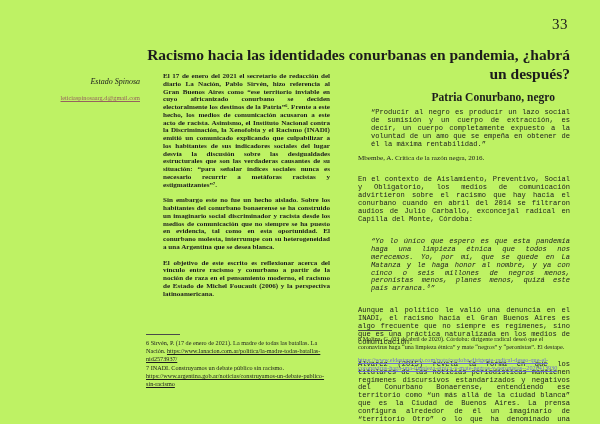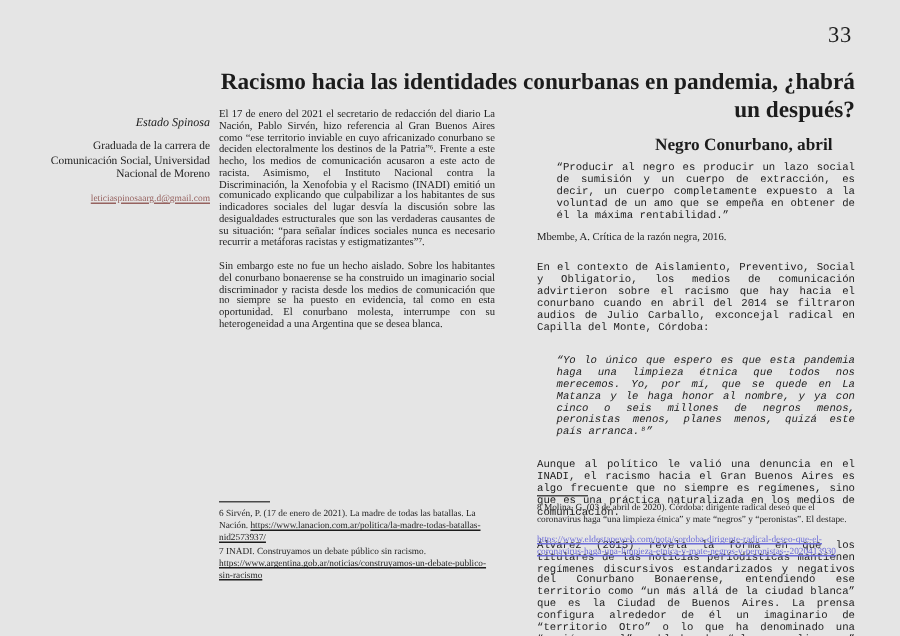--- a/index.html
+++ b/index.html
@@ -3,21 +3,21 @@
 <meta charset="utf-8">
 <style>
   html, body { margin: 0; padding: 0; }
   body {
     width: 600px; height: 424px;
     background: #fcfcfb;
     font-family: "Liberation Serif", serif;
     color: #1c1c1c;
     overflow: hidden;
   }
-  .page { position: relative; width: 600px; height: 424px; background: #e5e5e5; }
+  .page { position: relative; width: 600px; height: 424px; background: #bef264; }
 
   .pagenum {
     position: absolute; top: 16px; right: 32px;
     font-size: 15px; letter-spacing: .5px;
   }
   .title {
     position: absolute; top: 45px; right: 30px; width: 430px;
     margin: 0; text-align: right;
     font-size: 15.5px; font-weight: 700; line-height: 19px;
   }
@@ -36,21 +36,21 @@
     display: block; margin-top: 8px;
     font-size: 6.3px; color: #96625f;
     text-decoration: underline; cursor: pointer;
     overflow-wrap: anywhere;
   }
 
   .col-main {
     position: absolute; left: 146px; top: 73px; width: 184px;
     font-size: 7.1px; line-height: 7.75px; text-align: justify;
   }
-  .col-main p { margin: 0 0 8px 0; }
+  .col-main p { margin: 0 0 8px 17px; font-weight: bold; }
 
   .col-right {
     position: absolute; left: 358px; top: 95px; width: 212px;
     font-size: 7.1px; line-height: 7.9px; text-align: justify;
   }
   .col-right p { margin: 14px 0 7px 0; font-family: Liberation Mono, monospace; }
   .epigraph { margin-left: 13px !important; margin-bottom: 6px !important; }
   .epi-attr { margin-bottom: 13px; font-size: 7.1px; }
   .pull-quote { font-style: italic; margin-left: 13px !important; }
 
@@ -65,31 +65,31 @@
 </style>
 </head>
 <body>
 
 <div class="page">
 
   <div class="pagenum">33</div>
 
   <h1 class="title">Racismo hacia las identidades conurbanas en pandemia, ¿habrá un después?</h1>
 
-  <div class="subtitle">Negro Conurbano, abril</div>
+  <div class="subtitle">Patria Conurbano, negro</div>
 
   <aside class="author">
     <div class="a-name">Estado Spinosa</div>
-    <div class="a-aff">Graduada de la carrera de Comunicación Social, Universidad Nacional de Moreno</div>
     <a class="a-email">leticiaspinosaarg.d@gmail.com</a>
   </aside>
 
   <section class="col-main">
     <p>El 17 de enero del 2021 el secretario de redacción del diario La Nación, Pablo Sirvén, hizo referencia al Gran Buenos Aires como “ese territorio inviable en cuyo africanizado conurbano se deciden electoralmente los destinos de la Patria”⁶. Frente a este hecho, los medios de comunicación acusaron a este acto de racista. Asimismo, el Instituto Nacional contra la Discriminación, la Xenofobia y el Racismo (INADI) emitió un comunicado explicando que culpabilizar a los habitantes de sus indicadores sociales del lugar desvía la discusión sobre las desigualdades estructurales que son las verdaderas causantes de su situación: “para señalar índices sociales nunca es necesario recurrir a metáforas racistas y estigmatizantes”⁷.</p>
     <p>Sin embargo este no fue un hecho aislado. Sobre los habitantes del conurbano bonaerense se ha construido un imaginario social discriminador y racista desde los medios de comunicación que no siempre se ha puesto en evidencia, tal como en esta oportunidad. El conurbano molesta, interrumpe con su heterogeneidad a una Argentina que se desea blanca.</p>
+    <p>El objetivo de este escrito es reflexionar acerca del vínculo entre racismo y conurbano a partir de la noción de raza en el pensamiento moderno, el racismo de Estado de Michel Foucault (2006) y la perspectiva latinoamericana.</p>
   </section>
 
   <section class="col-right">
     <p class="epigraph">“Producir al negro es producir un lazo social de sumisión y un cuerpo de extracción, es decir, un cuerpo completamente expuesto a la voluntad de un amo que se empeña en obtener de él la máxima rentabilidad.”</p>
     <div class="epi-attr">Mbembe, A. Crítica de la razón negra, 2016.</div>
     <p>En el contexto de Aislamiento, Preventivo, Social y Obligatorio, los medios de comunicación advirtieron sobre el racismo que hay hacia el conurbano cuando en abril del 2014 se filtraron audios de Julio Carballo, exconcejal radical en Capilla del Monte, Córdoba:</p>
     <p class="pull-quote">“Yo lo único que espero es que esta pandemia haga una limpieza étnica que todos nos merecemos. Yo, por mí, que se quede en La Matanza y le haga honor al nombre, y ya con cinco o seis millones de negros menos, peronistas menos, planes menos, quizá este país arranca.⁸”</p>
     <p>Aunque al político le valió una denuncia en el INADI, el racismo hacia el Gran Buenos Aires es algo frecuente que no siempre es regímenes, sino que es una práctica naturalizada en los medios de comunicación.</p>
     <p>Álvarez (2015) revela la forma en que los titulares de las noticias periodísticas mantienen regímenes discursivos estandarizados y negativos del Conurbano Bonaerense, entendiendo ese territorio como “un más allá de la ciudad blanca” que es la Ciudad de Buenos Aires. La prensa configura alrededor de él un imaginario de “territorio Otro” o lo que ha denominado una “región moral” poblada de “clases peligrosas” sobre el</p>
   </section>

